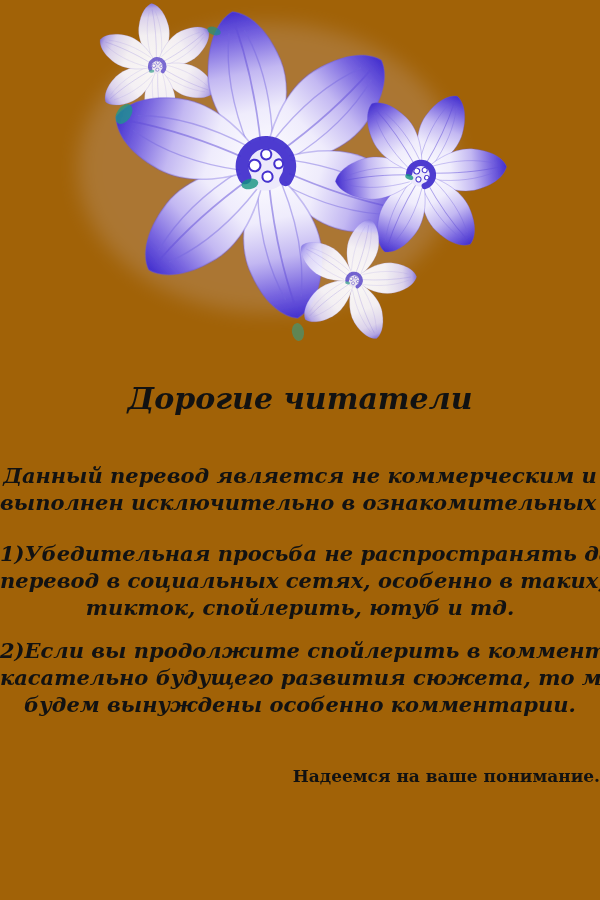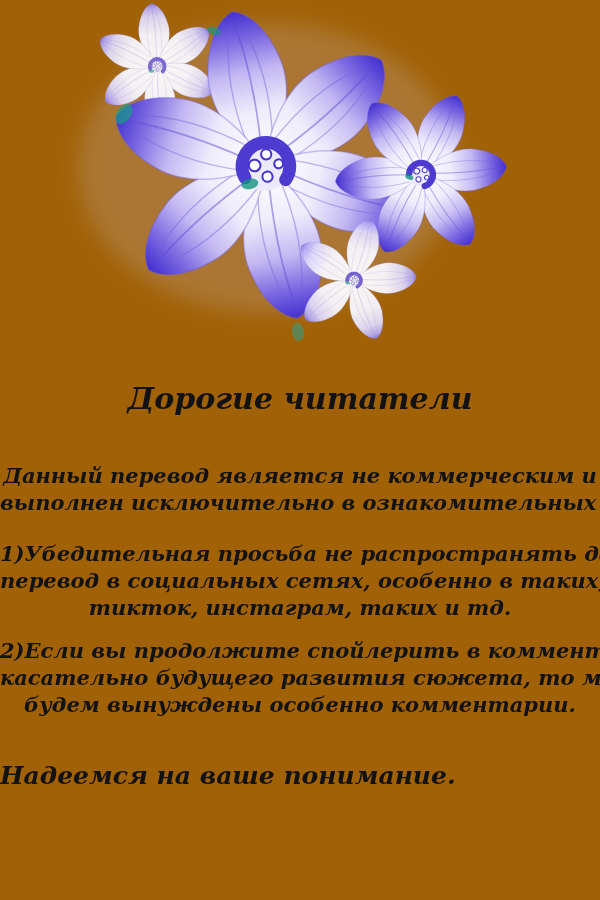--- a/index.html
+++ b/index.html
@@ -44,25 +44,24 @@
   }
   .para .line { white-space: nowrap; }
   .p1 { top: 462px; }
   .p2 { top: 540px; }
   .p3 { top: 637px; }
   .closing {
     position: absolute;
     top: 761px;
     left: 0;
     width: 100%;
-    text-align: left;
-    font-size: 25px;
+    text-align: right;
+    font-size: 17px;
     line-height: 30px;
     font-weight: bold;
-    font-style: italic;
     white-space: nowrap;
   }
 </style>
 </head>
 <body>
 
 <div class="page">
 
   <div class="illustration">
     <svg width="600" height="358" viewBox="0 0 600 358" xmlns="http://www.w3.org/2000/svg">
@@ -163,21 +162,21 @@
   <h1 class="title">Дорогие читатели</h1>
 
   <div class="para p1">
     <div class="line">Данный перевод является не коммерческим и</div>
     <div class="line">выполнен исключительно в ознакомительных целях.</div>
   </div>
 
   <div class="para p2">
     <div class="line">1)Убедительная просьба не распространять данный</div>
     <div class="line">перевод в социальных сетях, особенно в таких, как:</div>
-    <div class="line">тикток, инстаграм, таких и тд.</div>
+    <div class="line">тикток, спойлерить, ютуб и тд.</div>
   </div>
 
   <div class="para p3">
     <div class="line">2)Если вы продолжите спойлерить в комментариях,</div>
     <div class="line">касательно будущего развития сюжета, то мы</div>
     <div class="line">будем вынуждены особенно комментарии.</div>
   </div>
 
   <div class="closing">Надеемся на ваше понимание.</div>
 

